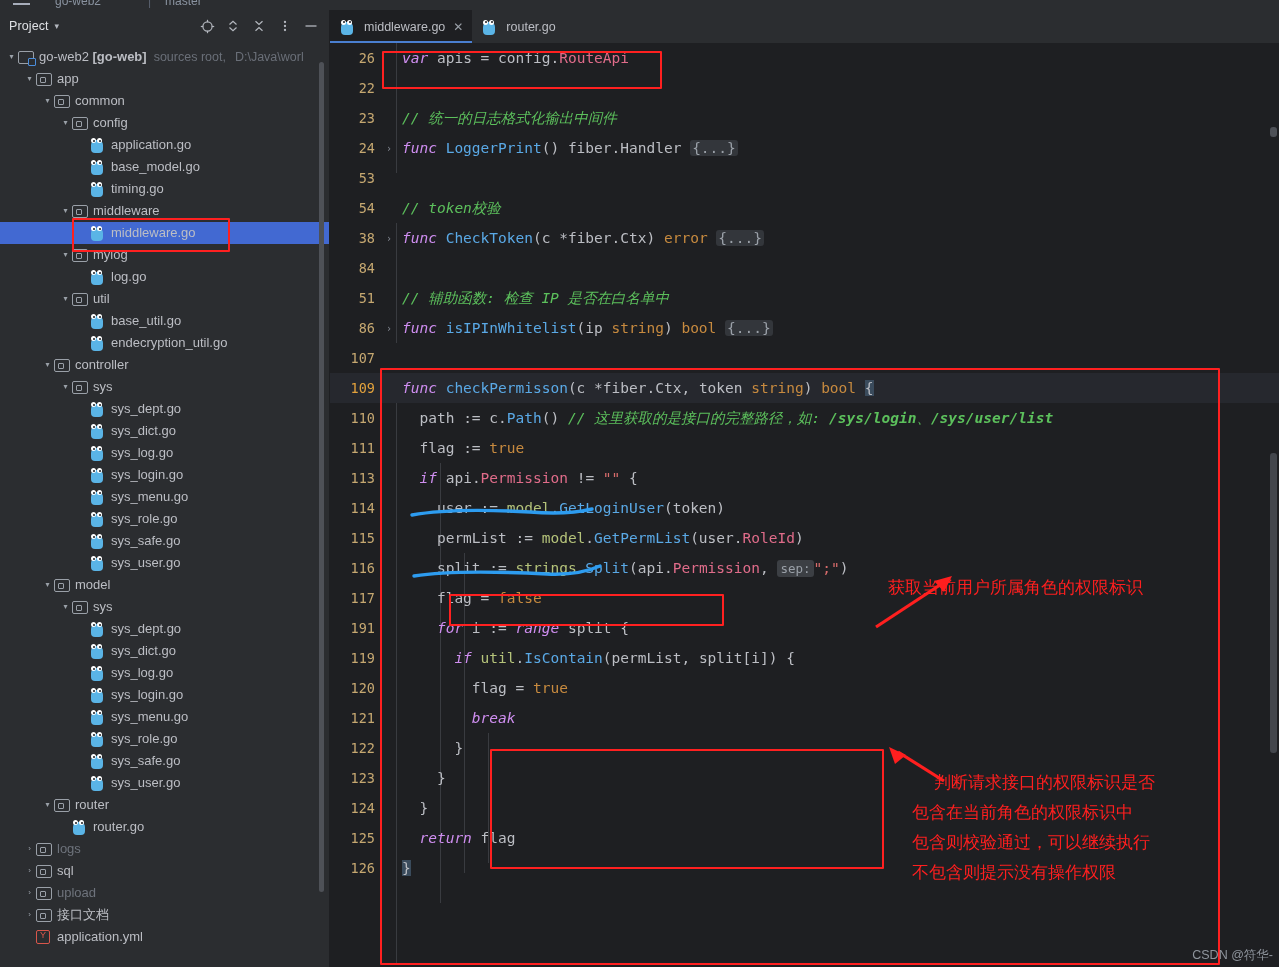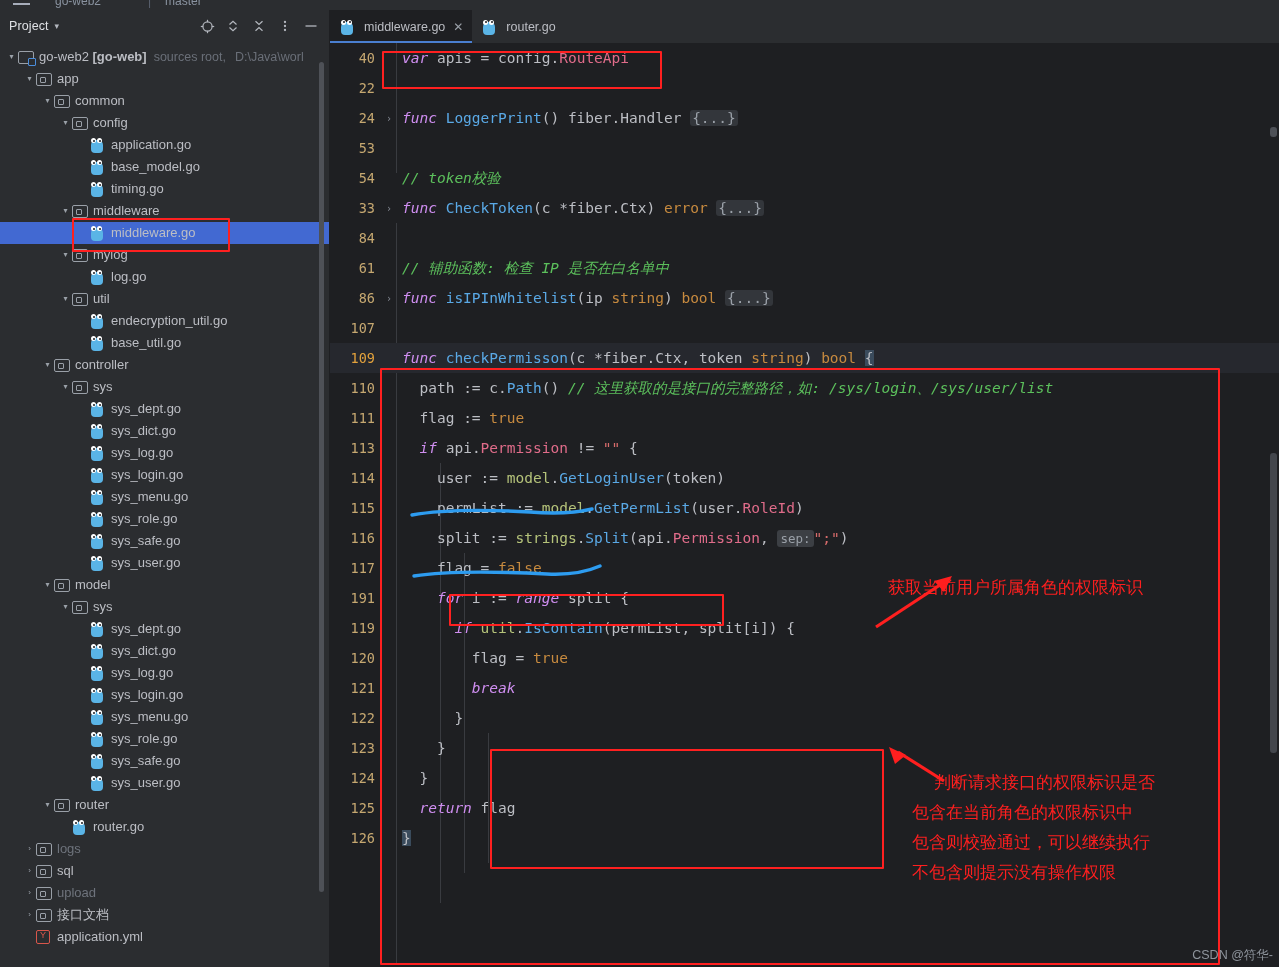--- a/index.html
+++ b/index.html
@@ -131,21 +131,21 @@
 
   
   .vguide { position: absolute; width: 1px; background: #393b40; }
 
   
   .kw   { color: #cf8ef0; font-style: italic; }
   .fn   { color: #5aa9e6; }
   .pkg  { color: #bcbec4; }
   .typ  { color: #bcbec4; }
   .cm   { color: #5cc05c; font-style: italic; }
-  .cmb  { color: #5cc05c; font-style: italic; font-weight: normal; }
+  .cmb  { color: #5cc05c; font-style: italic; font-weight: bold; }
   .str  { color: #d96c6c; }
   .fld  { color: #e06c8a; }
   .var  { color: #bcbec4; }
   .val  { color: #c78a3f; text-align: right; }
   .mod  { color: #b5c37a; }
   .punc { color: #bcbec4; }
   .hintparam {
     background: #3c3f44; color: #9aa0a8; font-size: 12.5px;
     border-radius: 3px; padding: 1px 3px; font-family: "DejaVu Sans Mono", monospace;
   }
@@ -360,35 +360,35 @@
           <span class="twist empty">▾</span>
           <span class="ticon">
             <span class="ico-go">
               <span class="body"></span>
               <span class="e1"></span>
               <span class="e2"></span>
               <span class="p1"></span>
               <span class="p2"></span>
             </span>
           </span>
+          <span class="tlabel">base_util.go</span>
+        </div>
+        <div class="trow">
+          <span style="display:inline-block;width:77px"></span>
+          <span class="twist empty">▾</span>
+          <span class="ticon">
+            <span class="ico-go">
+              <span class="body"></span>
+              <span class="e1"></span>
+              <span class="e2"></span>
+              <span class="p1"></span>
+              <span class="p2"></span>
+            </span>
+          </span>
           <span class="tlabel">endecryption_util.go</span>
-        </div>
-        <div class="trow">
-          <span style="display:inline-block;width:77px"></span>
-          <span class="twist empty">▾</span>
-          <span class="ticon">
-            <span class="ico-go">
-              <span class="body"></span>
-              <span class="e1"></span>
-              <span class="e2"></span>
-              <span class="p1"></span>
-              <span class="p2"></span>
-            </span>
-          </span>
-          <span class="tlabel">base_util.go</span>
         </div>
         <div class="trow">
           <span style="display:inline-block;width:41px"></span>
           <span class="twist">▾</span>
           <span class="ticon">
             <span class="ico-folder"></span>
           </span>
           <span class="tlabel">controller</span>
         </div>
         <div class="trow">
@@ -738,56 +738,61 @@
 
       <div class="vguide" style="left:66px; top:0px;  height:130px;"></div>
       <div class="vguide" style="left:66px; top:180px;height:120px;"></div>
       <div class="vguide" style="left:66px; top:330px;height:590px;"></div>
       <div class="vguide" style="left:110px;top:420px;height:440px;"></div>
       <div class="vguide" style="left:134px;top:510px;height:320px;"></div>
       <div class="vguide" style="left:158px;top:690px;height:130px;"></div>
 
       <div class="code-lines" id="codelines">
           <div class="line">
-            <span class="ln">40</span>
+            <span class="ln">26</span>
             <span class="fold"></span>
             <span class="code"><span class="kw">var</span> <span class="var">apis</span> <span class="punc">=</span> <span class="pkg">config</span><span class="punc">.</span><span class="fld">RouteApi</span></span>
           </div>
           <div class="line">
             <span class="ln">22</span>
             <span class="fold"></span>
             <span class="code"></span>
+          </div>
+          <div class="line">
+            <span class="ln">23</span>
+            <span class="fold"></span>
+            <span class="code"><span class="cm">// 统一的日志格式化输出中间件</span></span>
           </div>
           <div class="line">
             <span class="ln">24</span>
             <span class="fold">›</span>
             <span class="code"><span class="kw">func</span> <span class="fn">LoggerPrint</span><span class="punc">()</span> <span class="pkg">fiber</span><span class="punc">.</span><span class="typ">Handler</span> <span class="foldbox">{...}</span></span>
           </div>
           <div class="line">
             <span class="ln">53</span>
             <span class="fold"></span>
             <span class="code"></span>
           </div>
           <div class="line">
             <span class="ln">54</span>
             <span class="fold"></span>
             <span class="code"><span class="cm">// token校验</span></span>
           </div>
           <div class="line">
-            <span class="ln">33</span>
+            <span class="ln">38</span>
             <span class="fold">›</span>
             <span class="code"><span class="kw">func</span> <span class="fn">CheckToken</span><span class="punc">(</span><span class="var">c</span> <span class="punc">*</span><span class="pkg">fiber</span><span class="punc">.</span><span class="typ">Ctx</span><span class="punc">)</span> <span class="val">error</span> <span class="foldbox">{...}</span></span>
           </div>
           <div class="line">
             <span class="ln">84</span>
             <span class="fold"></span>
             <span class="code"></span>
           </div>
           <div class="line">
-            <span class="ln">61</span>
+            <span class="ln">51</span>
             <span class="fold"></span>
             <span class="code"><span class="cm">// 辅助函数: 检查 IP 是否在白名单中</span></span>
           </div>
           <div class="line">
             <span class="ln">86</span>
             <span class="fold">›</span>
             <span class="code"><span class="kw">func</span> <span class="fn">isIPInWhitelist</span><span class="punc">(</span><span class="var">ip</span> <span class="val">string</span><span class="punc">)</span> <span class="val">bool</span> <span class="foldbox">{...}</span></span>
           </div>
           <div class="line">
             <span class="ln">107</span>

